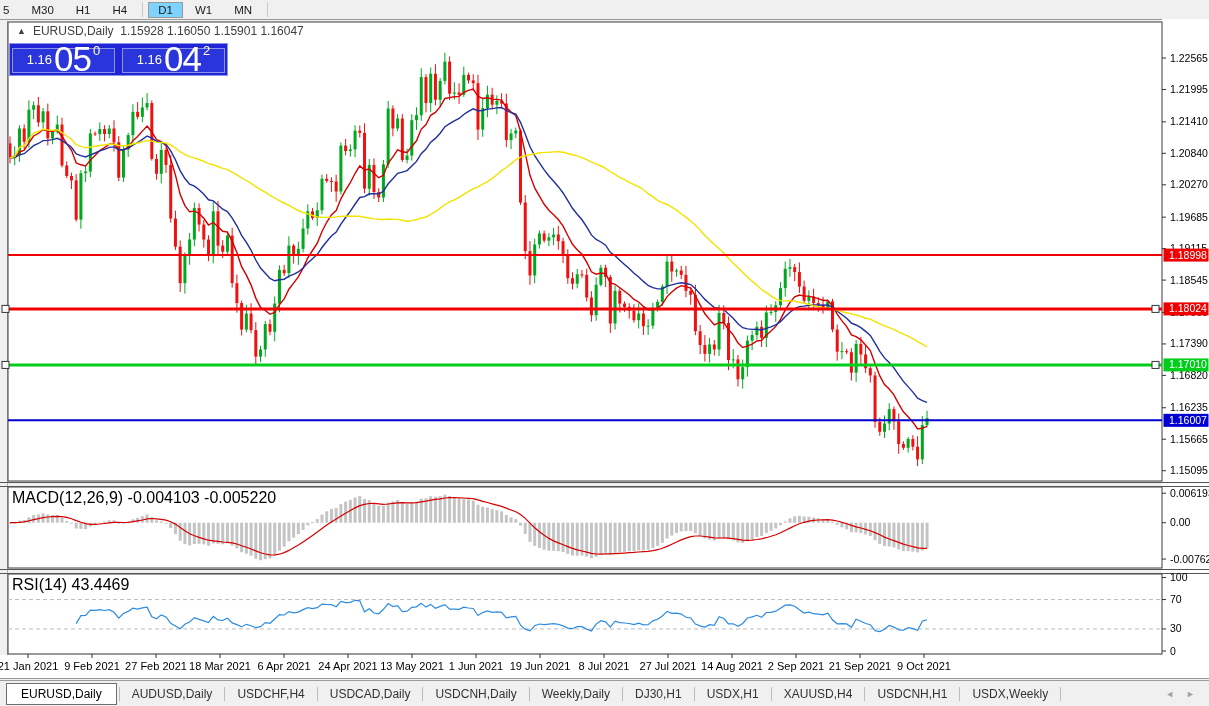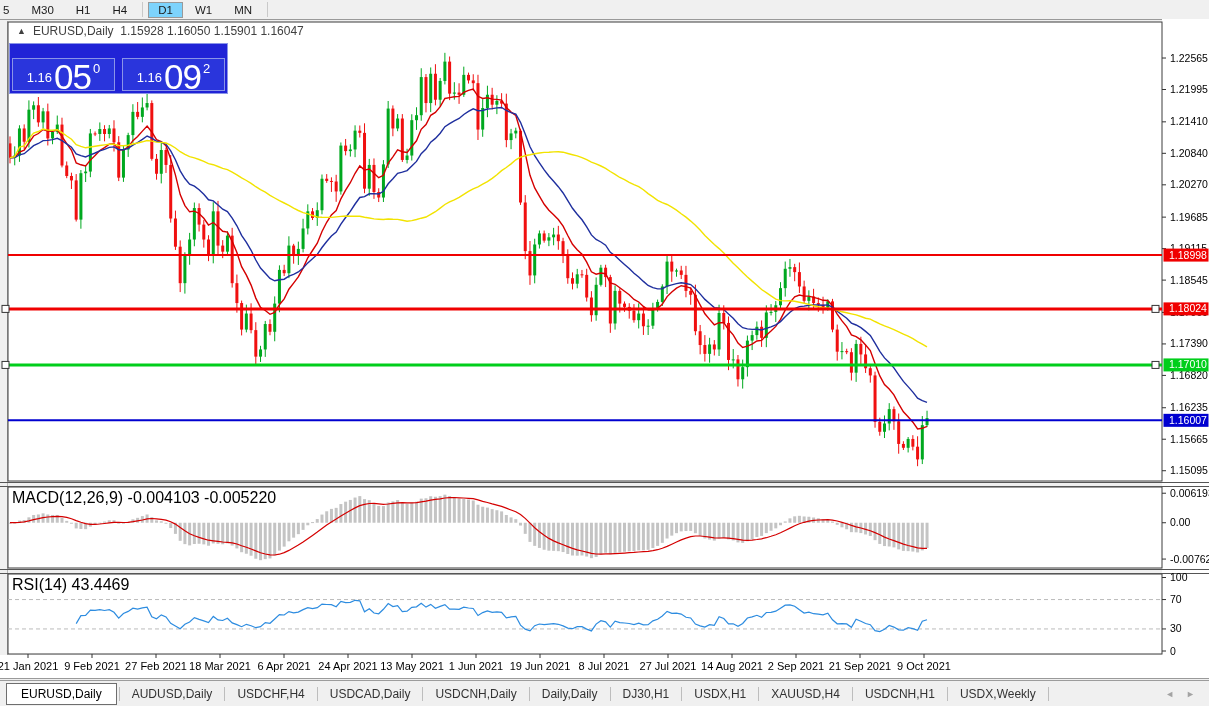--- a/index.html
+++ b/index.html
@@ -20,21 +20,21 @@
   
   .tp{position:absolute;left:9px;top:43px;width:219px;background:#2023d6;border:1px solid #8a94e8;
       padding:2px;box-sizing:border-box}
   .tp-row1{display:flex;height:22px}
   .tp-row1 button{font-family:"Liberation Sans",sans-serif}
   .tp-btn{width:49px;background:#2e3ad8;border:1px solid #b9c1ff;color:#fff;font-size:12px;padding:0;cursor:pointer}
   .tp-spin{width:19px;background:#ececec;border:1px solid #979797;color:#555;font-size:7px;padding:0;cursor:pointer}
   .tp-vol{flex:1;min-width:0;border:1px solid #8a8a8a;text-align:right;padding:0 16px 0 0;font-size:13px;
           font-family:"Liberation Sans",sans-serif}
   .tp-gap{width:4px}
-  .tp-row2{display:flex;margin-top:12px;height:33px;gap:7px}
+  .tp-row2{display:flex;margin-top:2px;height:25px;gap:7px}
   .pxbox{flex:1;background:#2a35dc;border:1px solid #8a94e8;color:#fff;display:flex;align-items:flex-end;
          justify-content:center;padding-bottom:1px;cursor:pointer}
   .px-base{font-size:13px;margin:0 2px 4px 0}
   .px-big{font-size:35px;line-height:25px;font-weight:400;letter-spacing:-1px}
   .px-sup{font-size:13px;margin:0 0 13px 2px}
   
   .ind-label{position:absolute;font-size:16px;color:#000;white-space:nowrap}
   #macd-label{left:12px;top:489px}
   #rsi-label{left:12px;top:576px}
   
@@ -777,21 +777,21 @@
 
 <div class="tp">
   <div class="tp-row2">
     <div class="pxbox">
       <span class="px-base">1.16</span>
       <span class="px-big">05</span>
       <span class="px-sup">0</span>
     </div>
     <div class="pxbox">
       <span class="px-base">1.16</span>
-      <span class="px-big">09</span>
+      <span class="px-big">04</span>
       <span class="px-sup">2</span>
     </div>
   </div>
 </div>
 
 <div class="ind-label" id="macd-label">
   <span>MACD(12,26,9)</span>
   <span>-0.004103 -0.005220</span>
 </div>
 <div class="ind-label" id="rsi-label">
@@ -803,21 +803,21 @@
     <div class="tab active">EURUSD,Daily</div>
     <div class="tab-sep"></div>
     <div class="tab">AUDUSD,Daily</div>
     <div class="tab-sep"></div>
     <div class="tab">USDCHF,H4</div>
     <div class="tab-sep"></div>
     <div class="tab">USDCAD,Daily</div>
     <div class="tab-sep"></div>
     <div class="tab">USDCNH,Daily</div>
     <div class="tab-sep"></div>
-    <div class="tab">Daily,Daily</div>
+    <div class="tab">Weekly,Daily</div>
     <div class="tab-sep"></div>
     <div class="tab">DJ30,H1</div>
     <div class="tab-sep"></div>
     <div class="tab">USDX,H1</div>
     <div class="tab-sep"></div>
     <div class="tab">XAUUSD,H4</div>
     <div class="tab-sep"></div>
     <div class="tab">USDCNH,H1</div>
     <div class="tab-sep"></div>
     <div class="tab">USDX,Weekly</div>

